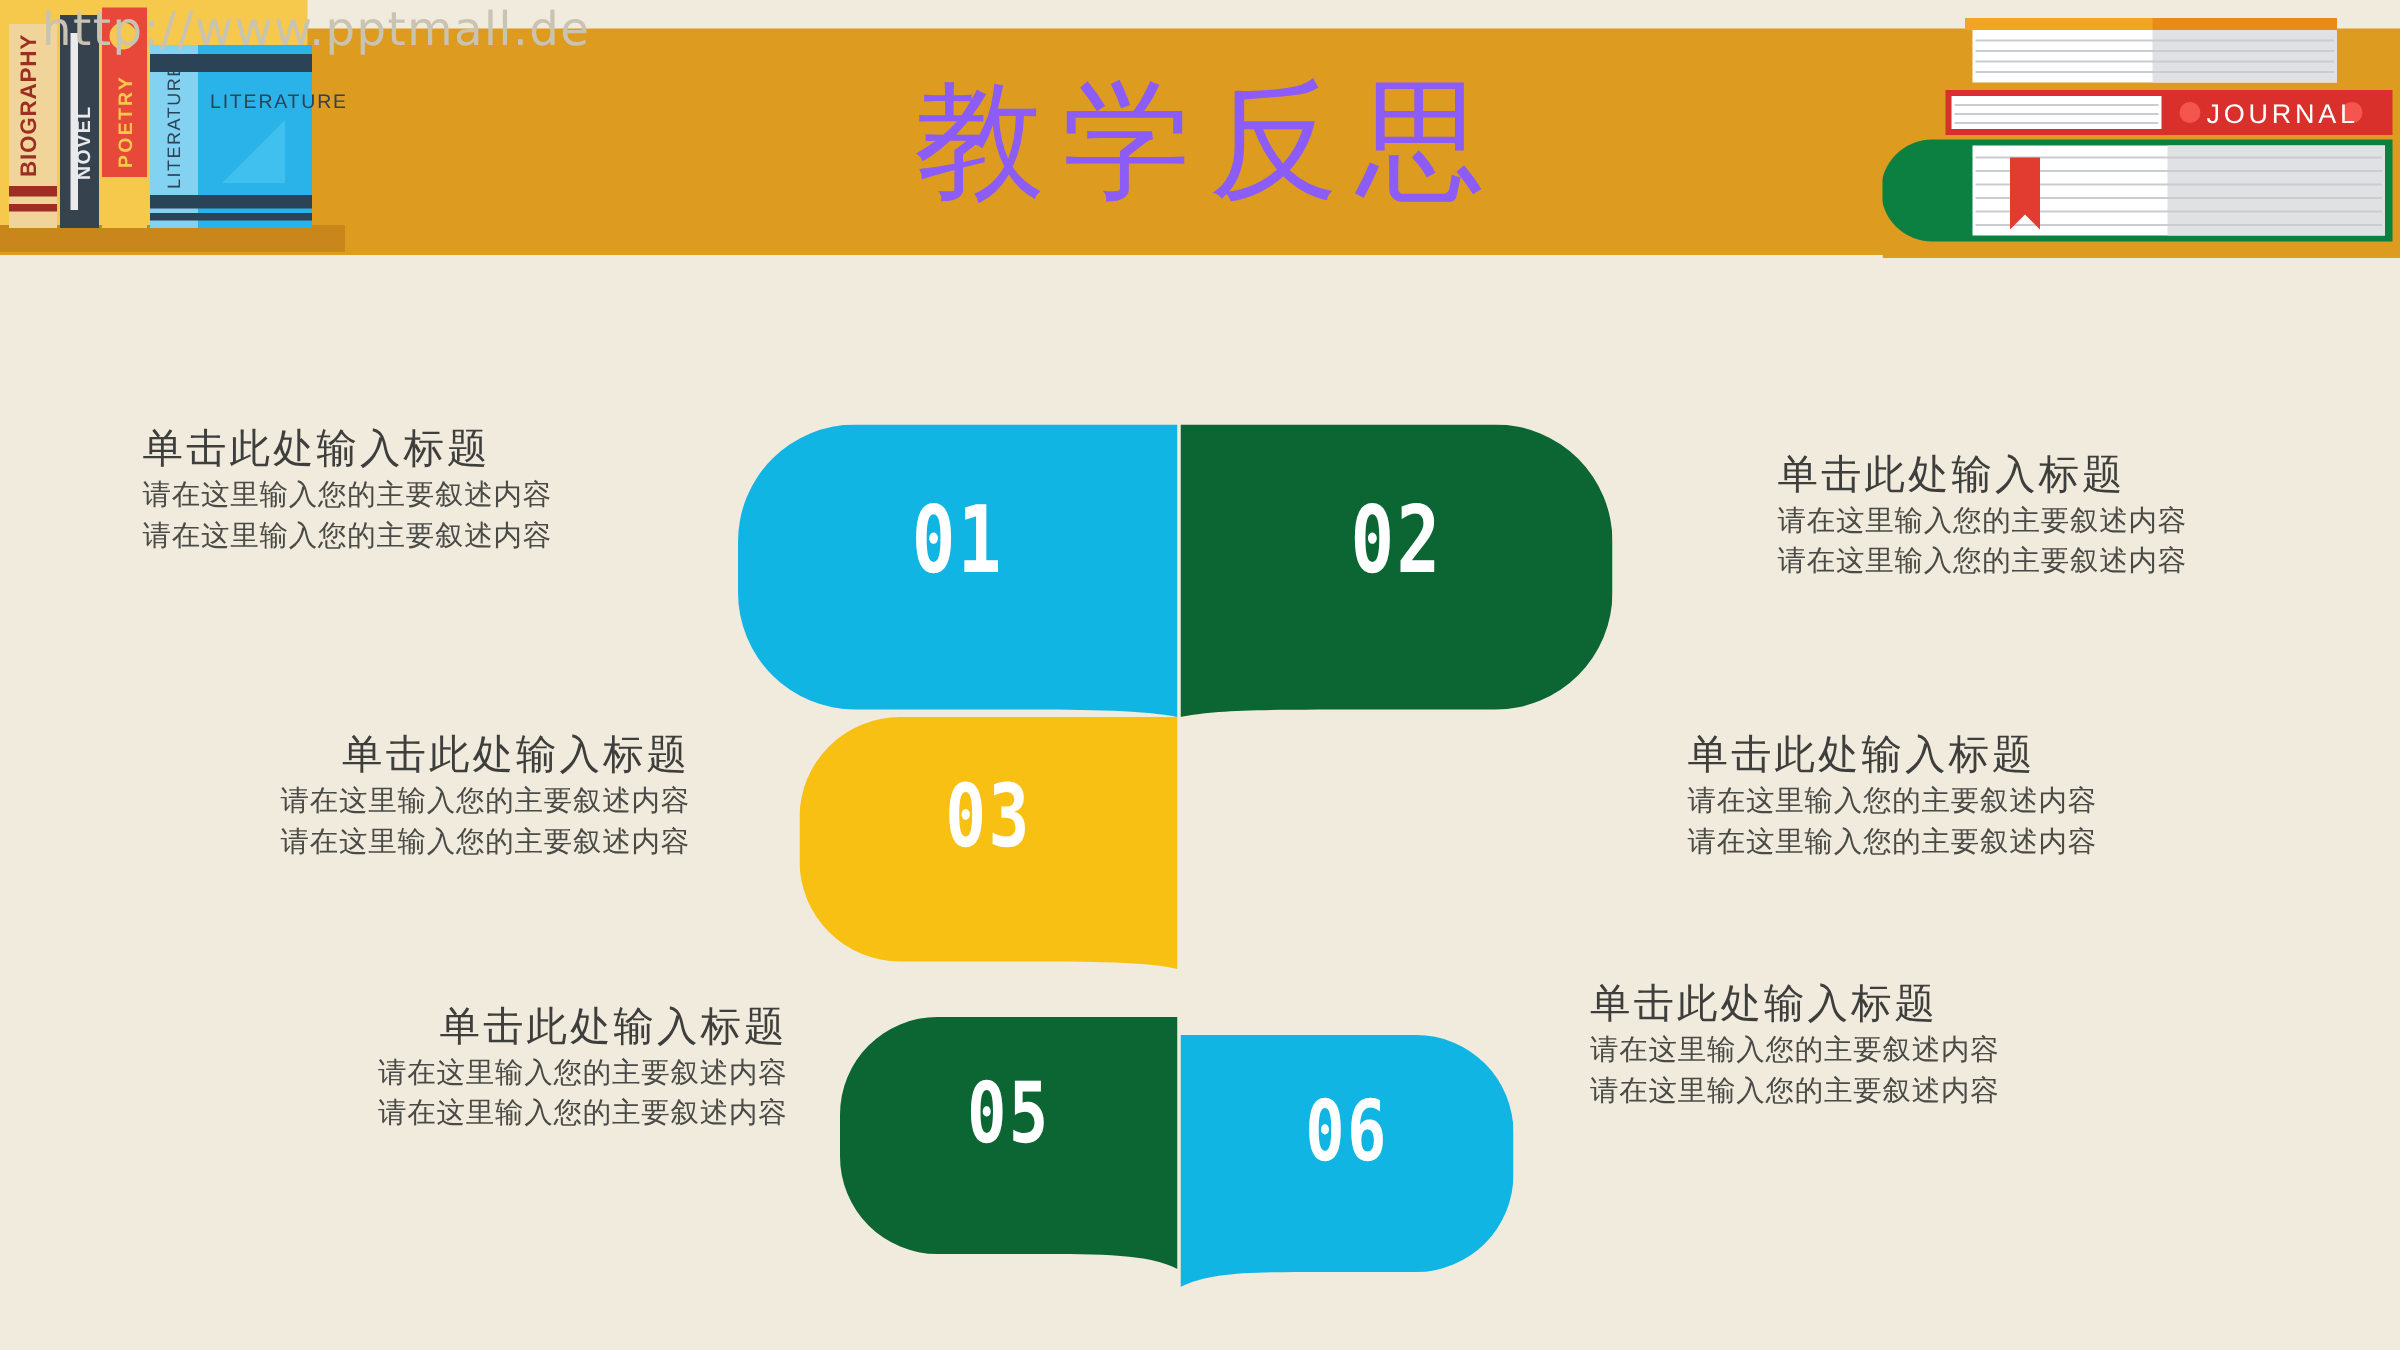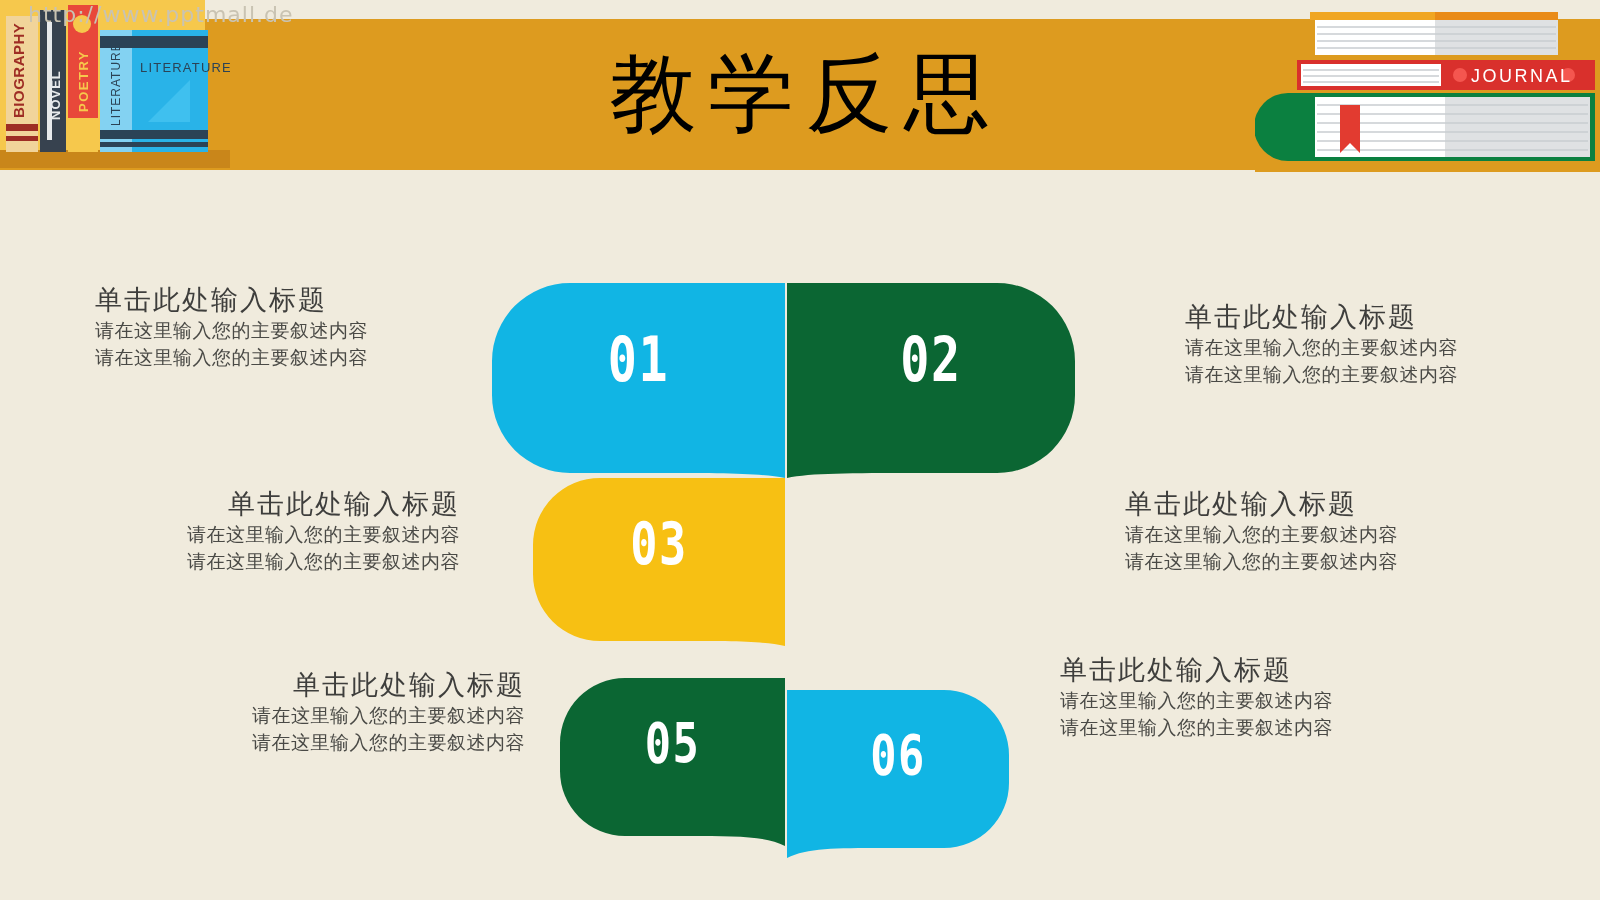--- a/index.html
+++ b/index.html
@@ -11,30 +11,30 @@
   }
 
   
   #header-banner{
     position:absolute; left:0; top:19px; width:1600px; height:151px;
     background:#dd9b1f;
   }
   #page-title{
     position:absolute; left:0; top:19px; width:1600px; height:151px;
     display:flex; align-items:center; justify-content:center;
-    color:#000000; font-size:86px; font-weight:400;
+    color:#8b5cf6; font-size:86px; font-weight:400;
     letter-spacing:12px; text-indent:12px;
     font-family:"DejaVu Sans","Liberation Sans",sans-serif;
     z-index:6; white-space:nowrap;
   }
 
   
   #watermark{
     position:absolute; left:28px; top:2px; z-index:9;
-    font-size:22px; color:#c9c3b2; letter-spacing:1px;
+    font-size:31px; color:#c9c3b2; letter-spacing:1px;
     font-family:"DejaVu Sans","Liberation Sans",sans-serif;
     white-space:nowrap; pointer-events:none;
   }
 
   
   #books-left{ position:absolute; left:0; top:0; width:230px; height:168px; z-index:8;}
   
   #books-right{ position:absolute; left:1255px; top:0; width:345px; height:172px; z-index:8;text-align:right;}
 
   

